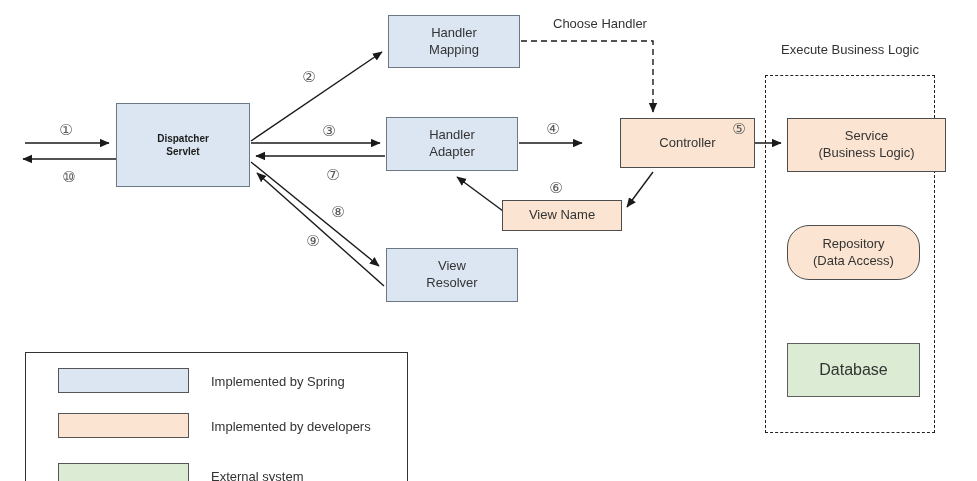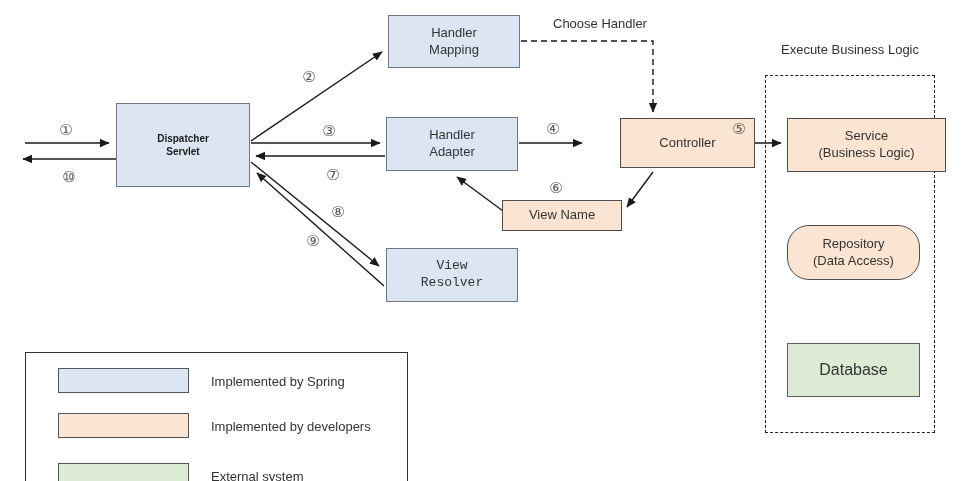--- a/index.html
+++ b/index.html
@@ -128,21 +128,21 @@
 
   <div class="node spring title-node" style="left: 116px; top: 103px; width: 134px; height: 84px; background-color: rgb(219, 230, 242);">Dispatcher
 Servlet</div>
 
   <div class="node spring" style="left: 388px; top: 15px; width: 132px; height: 53px; background-color: rgb(219, 230, 242);">Handler
 Mapping</div>
 
   <div class="node spring" style="left: 386px; top: 117px; width: 132px; height: 54px; background-color: rgb(219, 230, 242);">Handler
 Adapter</div>
 
-  <div class="node spring" style="left: 386px; top: 248px; width: 132px; height: 54px; background-color: rgb(219, 230, 242); font-family: Liberation Mono, monospace;">View
+  <div class="node spring" style="left: 386px; top: 248px; width: 132px; height: 54px; background-color: rgb(219, 230, 242);">View
 Resolver</div>
 
   <div class="node dev" style="left: 588px; top: 118px; width: 135px; height: 50px; background-color: rgb(251, 228, 209); margin-left: 32px;">Controller</div>
 
   <div class="node dev" style="left: 502px; top: 200px; width: 120px; height: 31px; background-color: rgb(251, 228, 209);">View Name</div>
 
   <div class="exec-label">Execute Business Logic</div>
   <div class="dashed-group"></div>
 
   <div class="node dev" style="left: 787px; top: 118px; width: 159px; height: 54px; background-color: rgb(251, 228, 209);">Service

